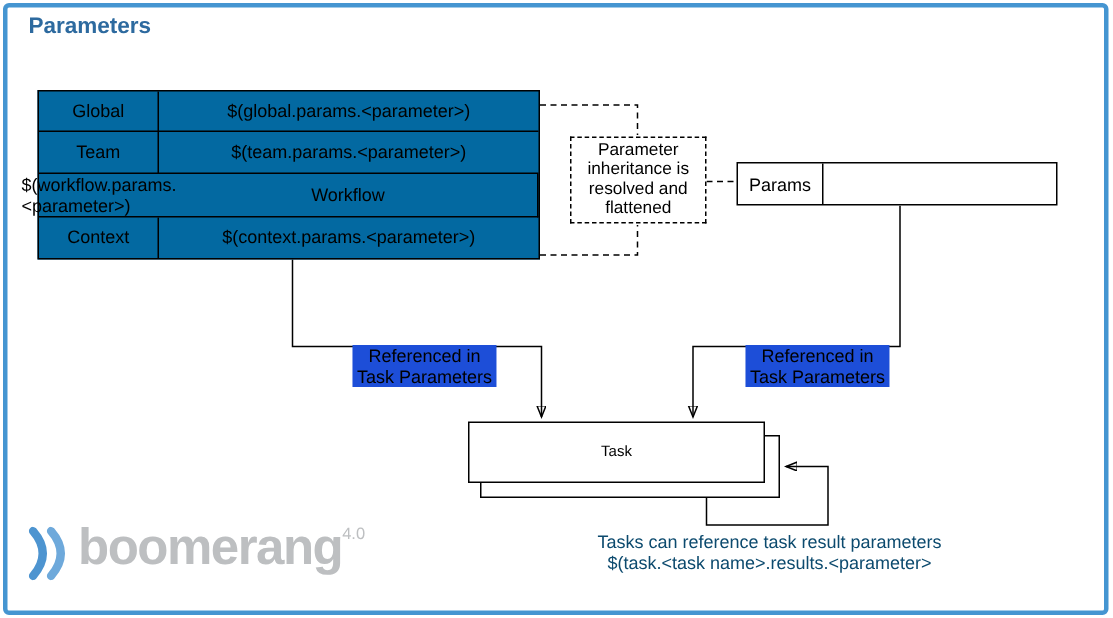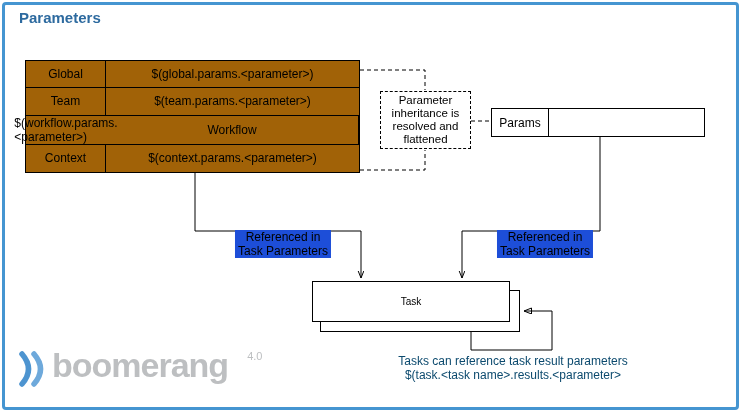--- a/index.html
+++ b/index.html
@@ -10,21 +10,21 @@
     --logo-icon-light:#6ea9db;
     --diagram-line:#000000;
   }
   html,body{margin:0;padding:0;background:#fff;}
   body{font-family:"Liberation Sans",sans-serif;}
   .canvas{position:relative;width:742px;height:412px;background:#fff;overflow:hidden;}
   .frame{position:absolute;left:2px;top:2px;right:3px;bottom:2px;border:3px solid var(--frame-border);border-radius:4px;pointer-events:none;}
   .page-title{position:absolute;left:19px;top:9px;font-size:15px;font-weight:bold;color:var(--title);}
 
   
-  .param-table{position:absolute;left:25px;top:60px;width:335px;height:113px;border:1px solid var(--diagram-line);box-sizing:border-box;display:grid;grid-template-columns:80px 1fr;grid-template-rows:repeat(4,1fr);background:#a16207;z-index:2;}
+  .param-table{position:absolute;left:25px;top:60px;width:335px;height:113px;border:1px solid var(--diagram-line);box-sizing:border-box;display:grid;grid-template-columns:80px 1fr;grid-template-rows:repeat(4,1fr);background:#0369a1;z-index:2;}
   .param-table .cell{display:flex;align-items:center;justify-content:center;font-size:12px;color:#000;border-bottom:1px solid var(--diagram-line);}
   .param-table .cell.label{border-right:1px solid var(--diagram-line);}
   .param-table .cell.r3{border-bottom:none;}
 
   
   .note-box{position:absolute;left:380px;top:91px;width:91px;height:58px;border:1px dashed var(--diagram-line);box-sizing:border-box;display:flex;align-items:center;justify-content:center;text-align:center;font-size:11.5px;line-height:13px;color:#000;background:#fff;z-index:2;padding:1px;}
 
   
   .params-box{position:absolute;left:491px;top:108px;width:214px;height:29px;border:1px solid var(--diagram-line);box-sizing:border-box;display:flex;background:#fff;z-index:2;}
   .params-box .pcell{display:flex;align-items:center;justify-content:center;font-size:12px;color:#000;}
@@ -40,21 +40,21 @@
   .task-back{position:absolute;left:320px;top:290px;width:200px;height:42px;border:1px solid var(--diagram-line);box-sizing:border-box;background:#fff;z-index:2;}
   .task-front{position:absolute;left:312px;top:281px;width:198px;height:41px;border:1px solid var(--diagram-line);box-sizing:border-box;background:#fff;display:flex;align-items:center;justify-content:center;font-size:10px;color:#000;z-index:3;}
 
   
   .result-note{position:absolute;left:513px;top:355px;transform:translateX(-50%);text-align:center;font-size:12px;line-height:13.5px;color:#0c4a6e;white-space:nowrap;z-index:2;}
 
   
   .logo{position:absolute;left:19px;top:345px;display:flex;align-items:flex-start;z-index:2;}
   .logo-icon{margin-top:6px;}
   .logo-text{font-size:34px;font-weight:bold;color:var(--logo-text);letter-spacing:-1px;line-height:40px;margin-left:3px;}
-  .logo-version{font-size:11px;color:var(--logo-text);margin-left:19px;margin-top:5px;}
+  .logo-version{font-size:11px;color:var(--logo-text);margin-left:0;margin-top:5px;}
 
   svg.wires{position:absolute;left:0;top:0;z-index:1;}
   svg.wires path{fill:none;stroke:var(--diagram-line);stroke-width:1;}
   svg.wires path.dashed{stroke-dasharray:4,3;}
 </style>
 </head>
 <body>
 
 <div class="canvas">
 

